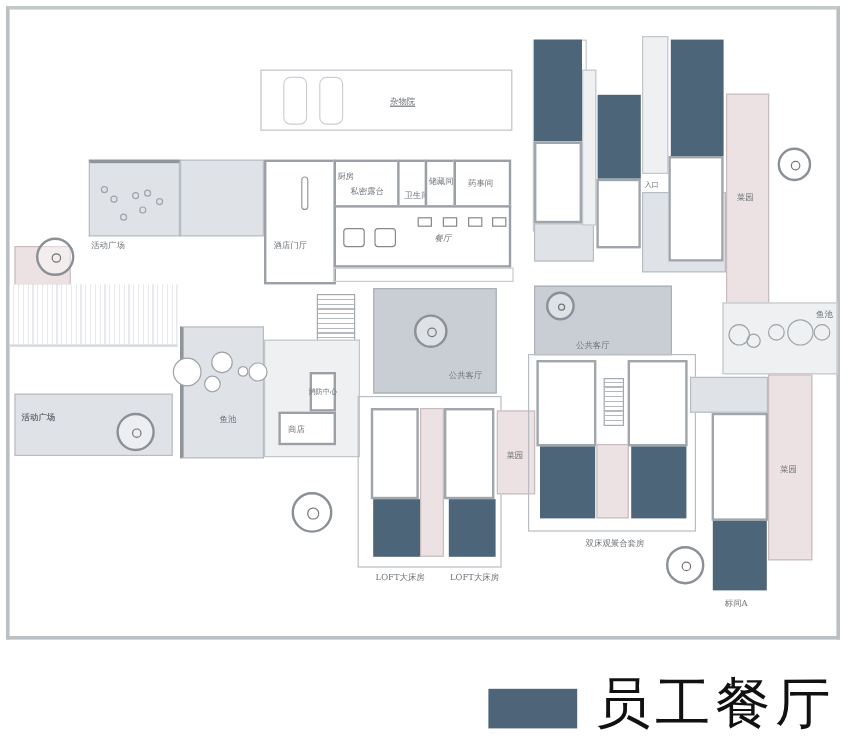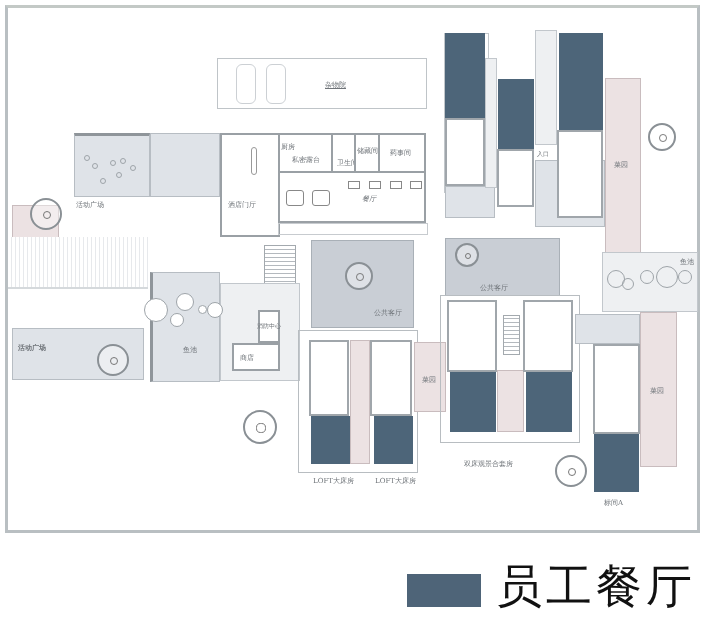--- a/index.html
+++ b/index.html
@@ -115,21 +115,21 @@
 <div class="fountain" style="left:455px;top:243px;width:24px;height:24px;"></div>
 <div class="lbl" style="left:480px;top:283px;">公共客厅</div>
 
 <div class="abs line" style="left:440px;top:295px;width:140px;height:148px;border-color:#b8bdc1;"></div>
 <div class="abs bedroom" style="left:447px;top:300px;width:50px;height:72px;"></div>
 <div class="abs terrace" style="left:450px;top:372px;width:46px;height:60px;"></div>
 <div class="abs stair" style="left:503px;top:315px;width:17px;height:40px;"></div>
 <div class="abs pink" style="left:497px;top:370px;width:27px;height:62px;"></div>
 <div class="abs bedroom" style="left:523px;top:300px;width:50px;height:72px;"></div>
 <div class="abs terrace" style="left:526px;top:372px;width:46px;height:60px;"></div>
-<div class="lbl" style="left:464px;top:448px;margin-top:11px;">双床观景合套房</div>
+<div class="lbl" style="left:488px;top:448px;">双床观景合套房</div>
 <div class="fountain" style="left:555px;top:455px;width:32px;height:32px;"></div>
 
 <div class="abs line" style="left:444px;top:33px;width:45px;height:160px;border-color:#c2c7cb;"></div>
 <div class="abs terrace" style="left:445px;top:33px;width:40px;height:85px;"></div>
 <div class="abs bedroom" style="left:445px;top:118px;width:40px;height:68px;"></div>
 <div class="abs lgray" style="left:445px;top:186px;width:50px;height:32px;"></div>
 
 <div class="abs pale" style="left:485px;top:58px;width:12px;height:130px;"></div>
 <div class="abs terrace" style="left:498px;top:79px;width:36px;height:70px;"></div>
 <div class="abs bedroom" style="left:497px;top:149px;width:37px;height:58px;"></div>

